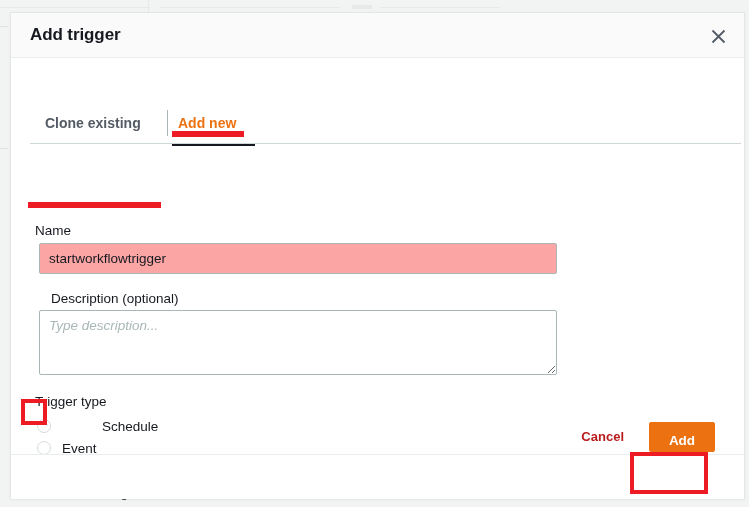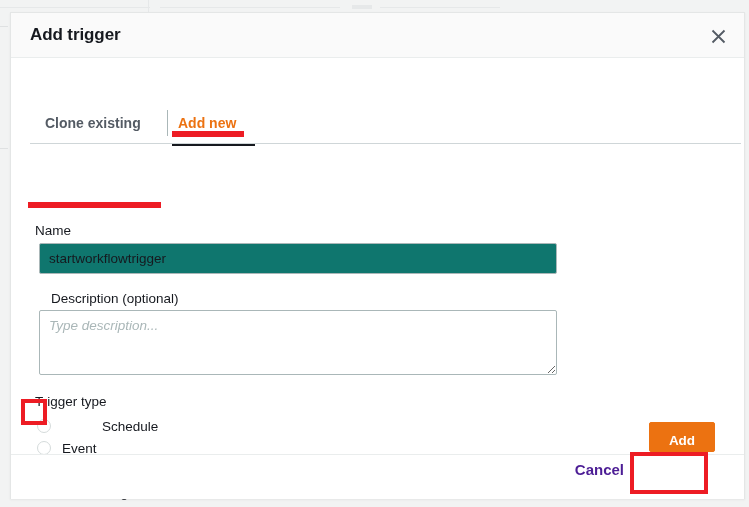--- a/index.html
+++ b/index.html
@@ -140,21 +140,21 @@
 
   .text-input {
     position: absolute;
     left: 28px;
     top: 185px;
     width: 518px;
     height: 31px;
     box-sizing: border-box;
     border: 1px solid #aab7b8;
     border-radius: 2px;
-    background: #0f766e;
+    background: #fca5a5;
     font-family: "Liberation Sans", sans-serif;
     font-size: 13.5px;
     color: #16191f;
     padding: 0 9px;
     outline: none;
   }
   .textarea-input {
     position: absolute;
     left: 28px;
     top: 252px;
@@ -224,25 +224,24 @@
   .modal-footer {
     position: relative;
     height: 44px;
     border-top: 1px solid #eaeded;
     background: #ffffff;
   }
   .cancel-link {
     position: absolute;
     right: 120px;
     top: -26px;
-    font-size: 15px;
+    font-size: 13px;
     font-weight: bold;
-    color: #4c1d95;
-    cursor: pointer;
-    margin-top: 32px;
+    color: #b91c1c;
+    cursor: pointer;
   }
   .add-button {
     position: absolute;
     right: 29px;
     top: -33px;
     width: 66px;
     height: 30px;
     background: #ec7211;
     border: 1px solid #ec7211;
     border-radius: 2px;

